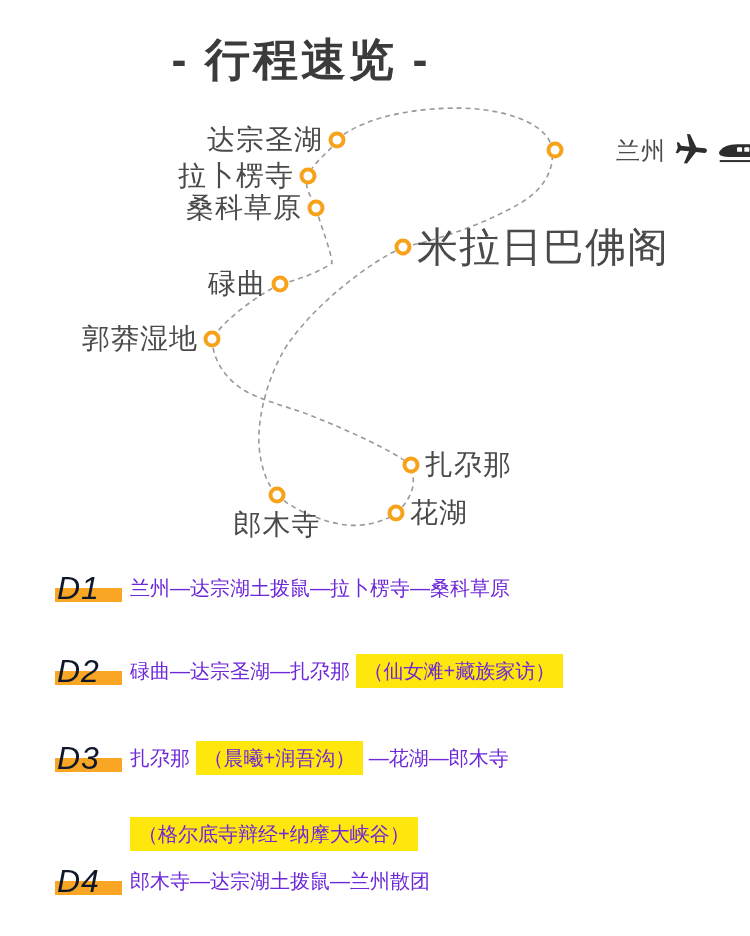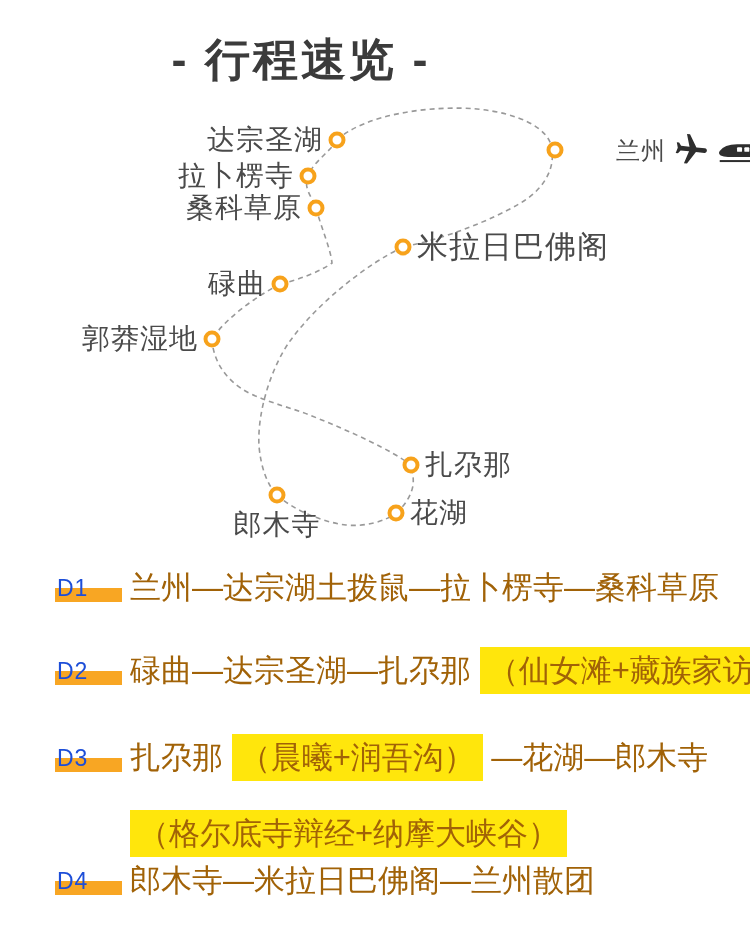--- a/index.html
+++ b/index.html
@@ -21,39 +21,40 @@
     transform:translate(-50%,-50%);
   }
   .loc-row{
     position:absolute;display:flex;align-items:center;gap:7px;white-space:nowrap;
   }
   .side-right{transform:translateY(-50%);}
   .side-left{transform:translateY(-50%);}
   .side-below{transform:translateX(-50%);}
   .loc-label{font-size:28px;font-weight:300;color:#4a4a4a;letter-spacing:1px;}
   [data-name="lanzhou-label"]{font-size:24px;}
-  [data-name="milariba-pavilion-label"]{font-size:31px;}
+  [data-name="milariba-pavilion-label"]{font-size:41px;}
   .map-icon{display:inline-flex;align-items:center;}
   .map-icon svg{display:block;}
   
   .itin-row{position:absolute;left:57px;right:14px;display:flex;align-items:flex-start;}
   .itin-row-1{top:566px;}
   .itin-row-2{top:649px;}
   .itin-row-3{top:736px;}
   .itin-row-4{top:859px;}
   .day{flex:none;width:73px;position:relative;line-height:44px;}
   .day-bar{
     position:absolute;left:-2px;top:22px;width:67px;height:14px;
     background:#F8A623;z-index:0;
   }
   .day-text{
-    position:relative;z-index:1;font-size:23px;font-weight:400;color:#1d4ed8;
+    position:relative;z-index:1;font-size:32px;font-weight:400;color:#0f172a;
     letter-spacing:1px;
+    font-style:italic;
   }
-  .itin-content{flex:1;font-size:31px;font-weight:400;color:#a16207;}
+  .itin-content{flex:1;font-size:20px;font-weight:400;color:#6d28d9;}
   .itin-line{line-height:44px;white-space:nowrap;}
   .itin-line + .itin-line{margin-top:32px;}
   .hl{background:#FFE60C;padding:6px 8px;}
   .plain{background:transparent;}
 </style>
 </head>
 <body>
 
 <div class="page" data-name="itinerary-overview-page">
 
@@ -145,18 +146,18 @@
       <div class="itin-row itin-row-3" data-name="itinerary-row-d3">
         <div class="day" data-name="day-badge-d3"><span class="day-bar" data-name="day-highlight-bar"></span><span class="day-text" data-name="day-label">D3</span></div>
         <div class="itin-content" data-name="itinerary-text">
           <div class="itin-line" data-name="itinerary-line"><span class="plain" data-name="text-segment">扎尕那 </span><span class="hl" data-name="highlight-segment">（晨曦+润吾沟）</span><span class="plain" data-name="text-segment"> —花湖—郎木寺</span></div>
           <div class="itin-line" data-name="itinerary-line"><span class="hl" data-name="highlight-segment">（格尔底寺辩经+纳摩大峡谷）</span></div>
         </div>
       </div>
       <div class="itin-row itin-row-4" data-name="itinerary-row-d4">
         <div class="day" data-name="day-badge-d4"><span class="day-bar" data-name="day-highlight-bar"></span><span class="day-text" data-name="day-label">D4</span></div>
         <div class="itin-content" data-name="itinerary-text">
-          <div class="itin-line" data-name="itinerary-line"><span class="plain" data-name="text-segment">郎木寺—米拉日巴佛阁—兰州散团</span></div>
+          <div class="itin-line" data-name="itinerary-line"><span class="plain" data-name="text-segment">郎木寺—达宗湖土拨鼠—兰州散团</span></div>
         </div>
       </div>
     </div>
 
 </div>
 
 </body></html>

